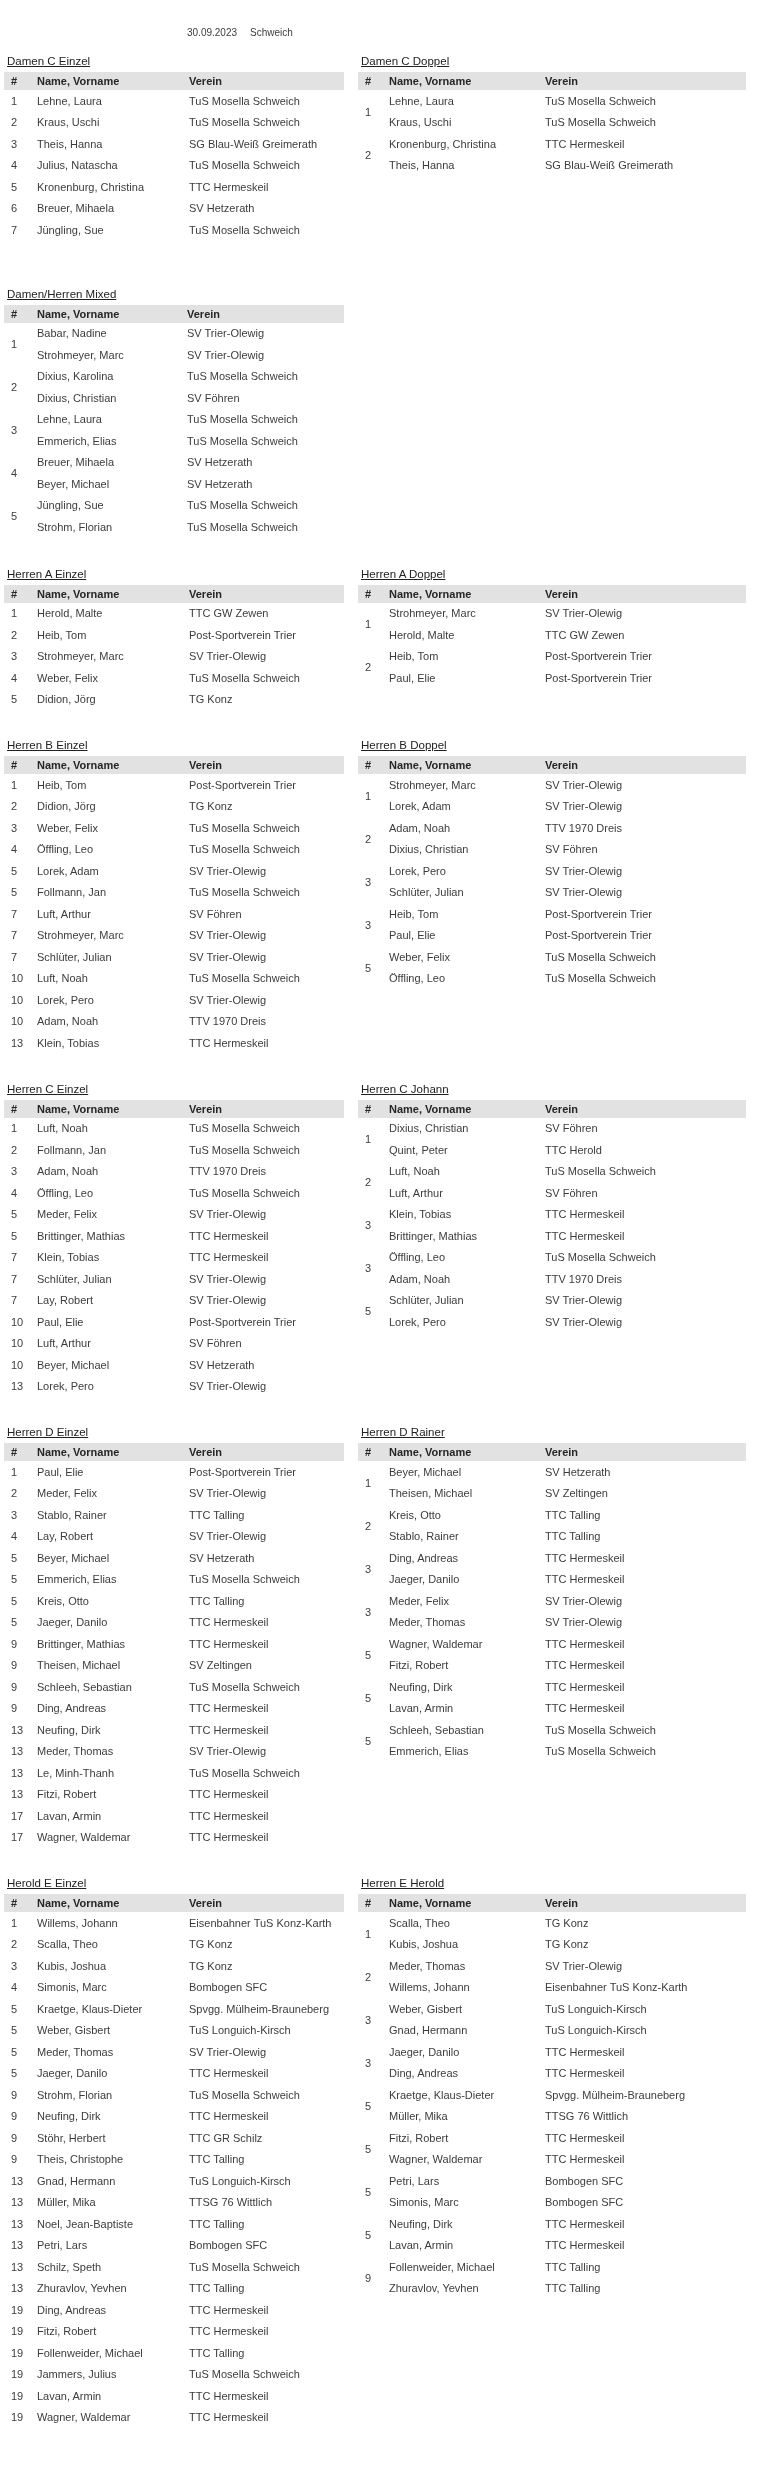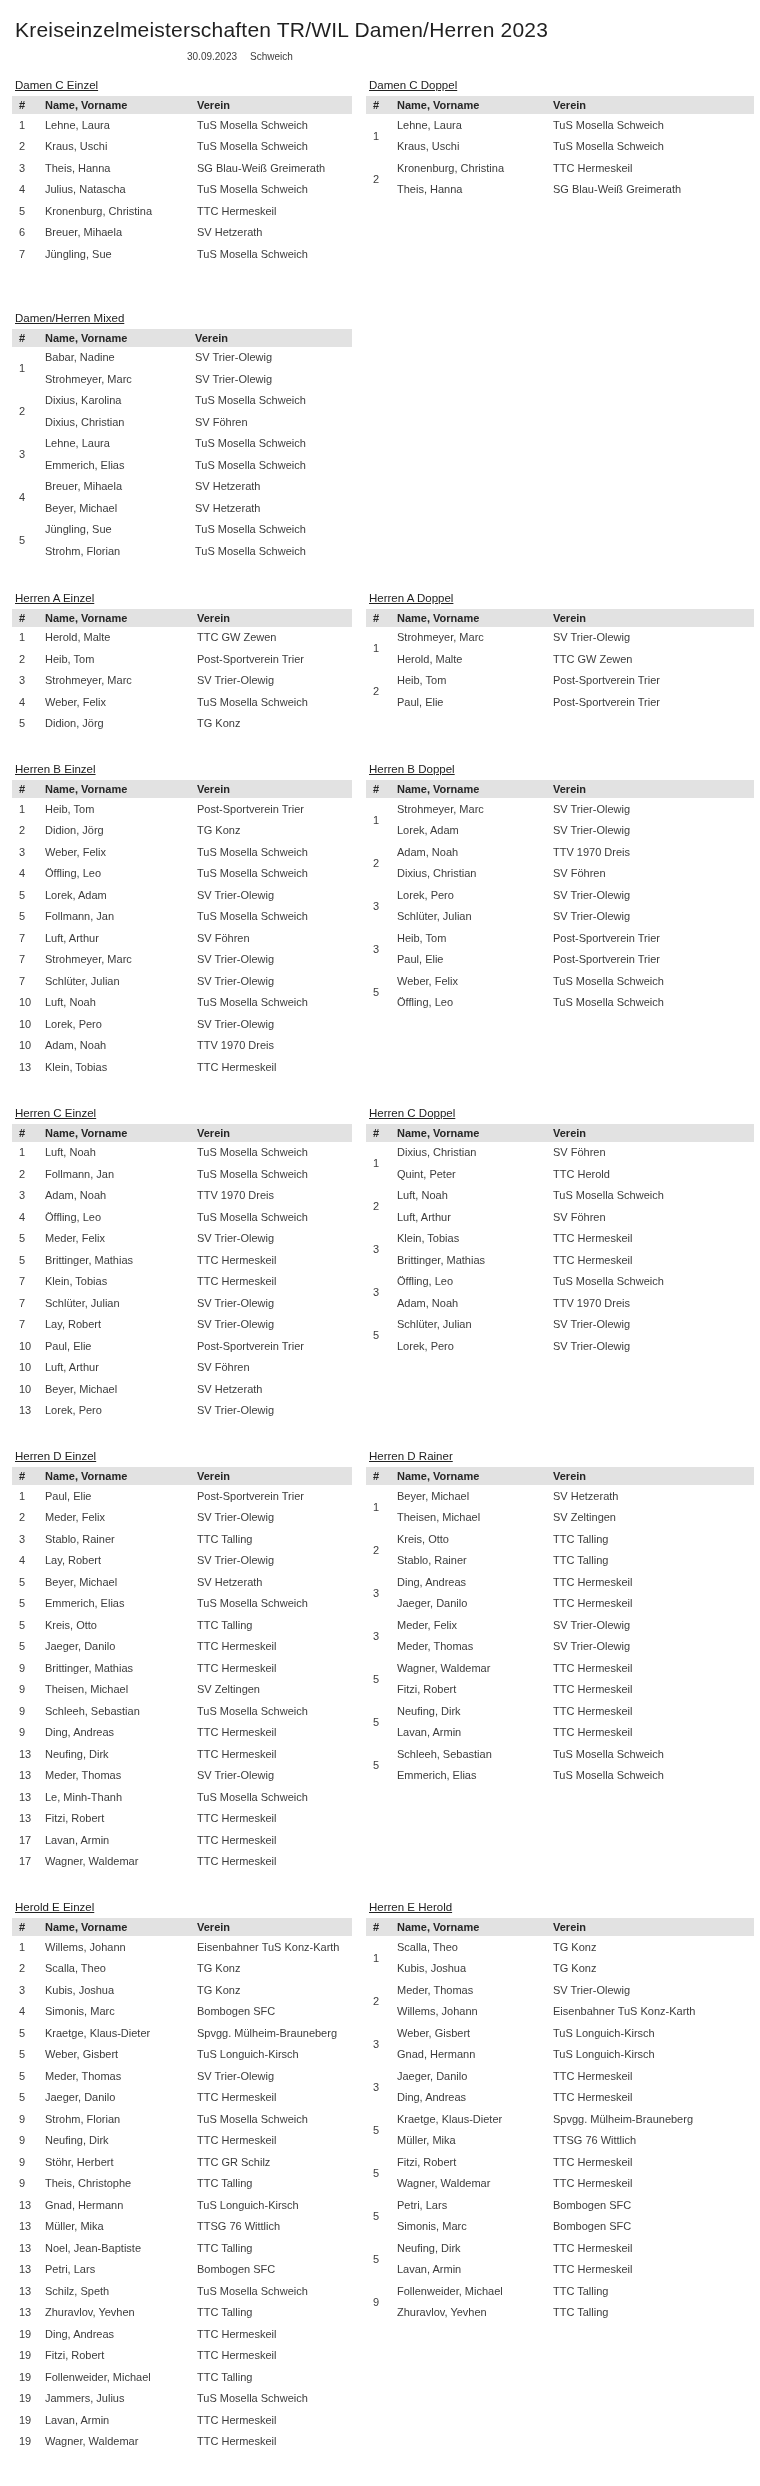--- a/index.html
+++ b/index.html
@@ -26,21 +26,21 @@
     font-size: 10px;
     color: #3c3c3c;
     display: flex;
     gap: 13px;
   }
 
   .sections { margin-top: 17px; }
   .sec-row {
     display: flex;
     align-items: flex-start;
-    padding-left: 12px;
+    padding-left: 4px;
     margin-bottom: 29px;
   }
   .sec-row .col-left  { width: 340px; margin-right: 14px; flex: 0 0 auto; }
   .sec-row .col-right { width: 388px; flex: 0 0 auto; }
   .sec-row.mixed-row  { margin-top: 47px; margin-bottom: 30px; }
   .sec-row .col-center { width: 340px; flex: 0 0 auto; }
 
   .sec-label {
     font-size: 11.5px;
     color: #222222;
@@ -81,21 +81,20 @@
   .col-right table.results .c-name  { width: 156px; }
   .col-center table.results .c-name { width: 150px; }
 
   td.c-rank.mid { vertical-align: middle; }
 </style>
 </head>
 <body>
 
 <div class="page">
 
-  <h1 class="doc-title">Kreiseinzelmeisterschaften TR/WIL Damen/Herren 2023</h1>
 
   <div class="date-line">
     <span>30.09.2023</span>
     <span>Schweich</span>
   </div>
 
   <div class="sections">
 
     <div class="sec-row">
       <div class="col-left">
@@ -532,21 +531,21 @@
               </tr>
               <tr>
                 <td class="c-rank">13</td>
                 <td class="c-name">Lorek, Pero</td>
                 <td class="c-club">SV Trier-Olewig</td>
               </tr>
             </tbody>
           </table>
         </div>
       <div class="col-right">
-          <div class="sec-label">Herren C Doppel</div>
+          <div class="sec-label">Herren C Johann</div>
           <table class="results">
             <thead>
               <tr>
                 <th class="c-rank">#</th>
                 <th class="c-name">Name, Vorname</th>
                 <th class="c-club">Verein</th>
               </tr>
             </thead>
             <tbody>
               <tr>

